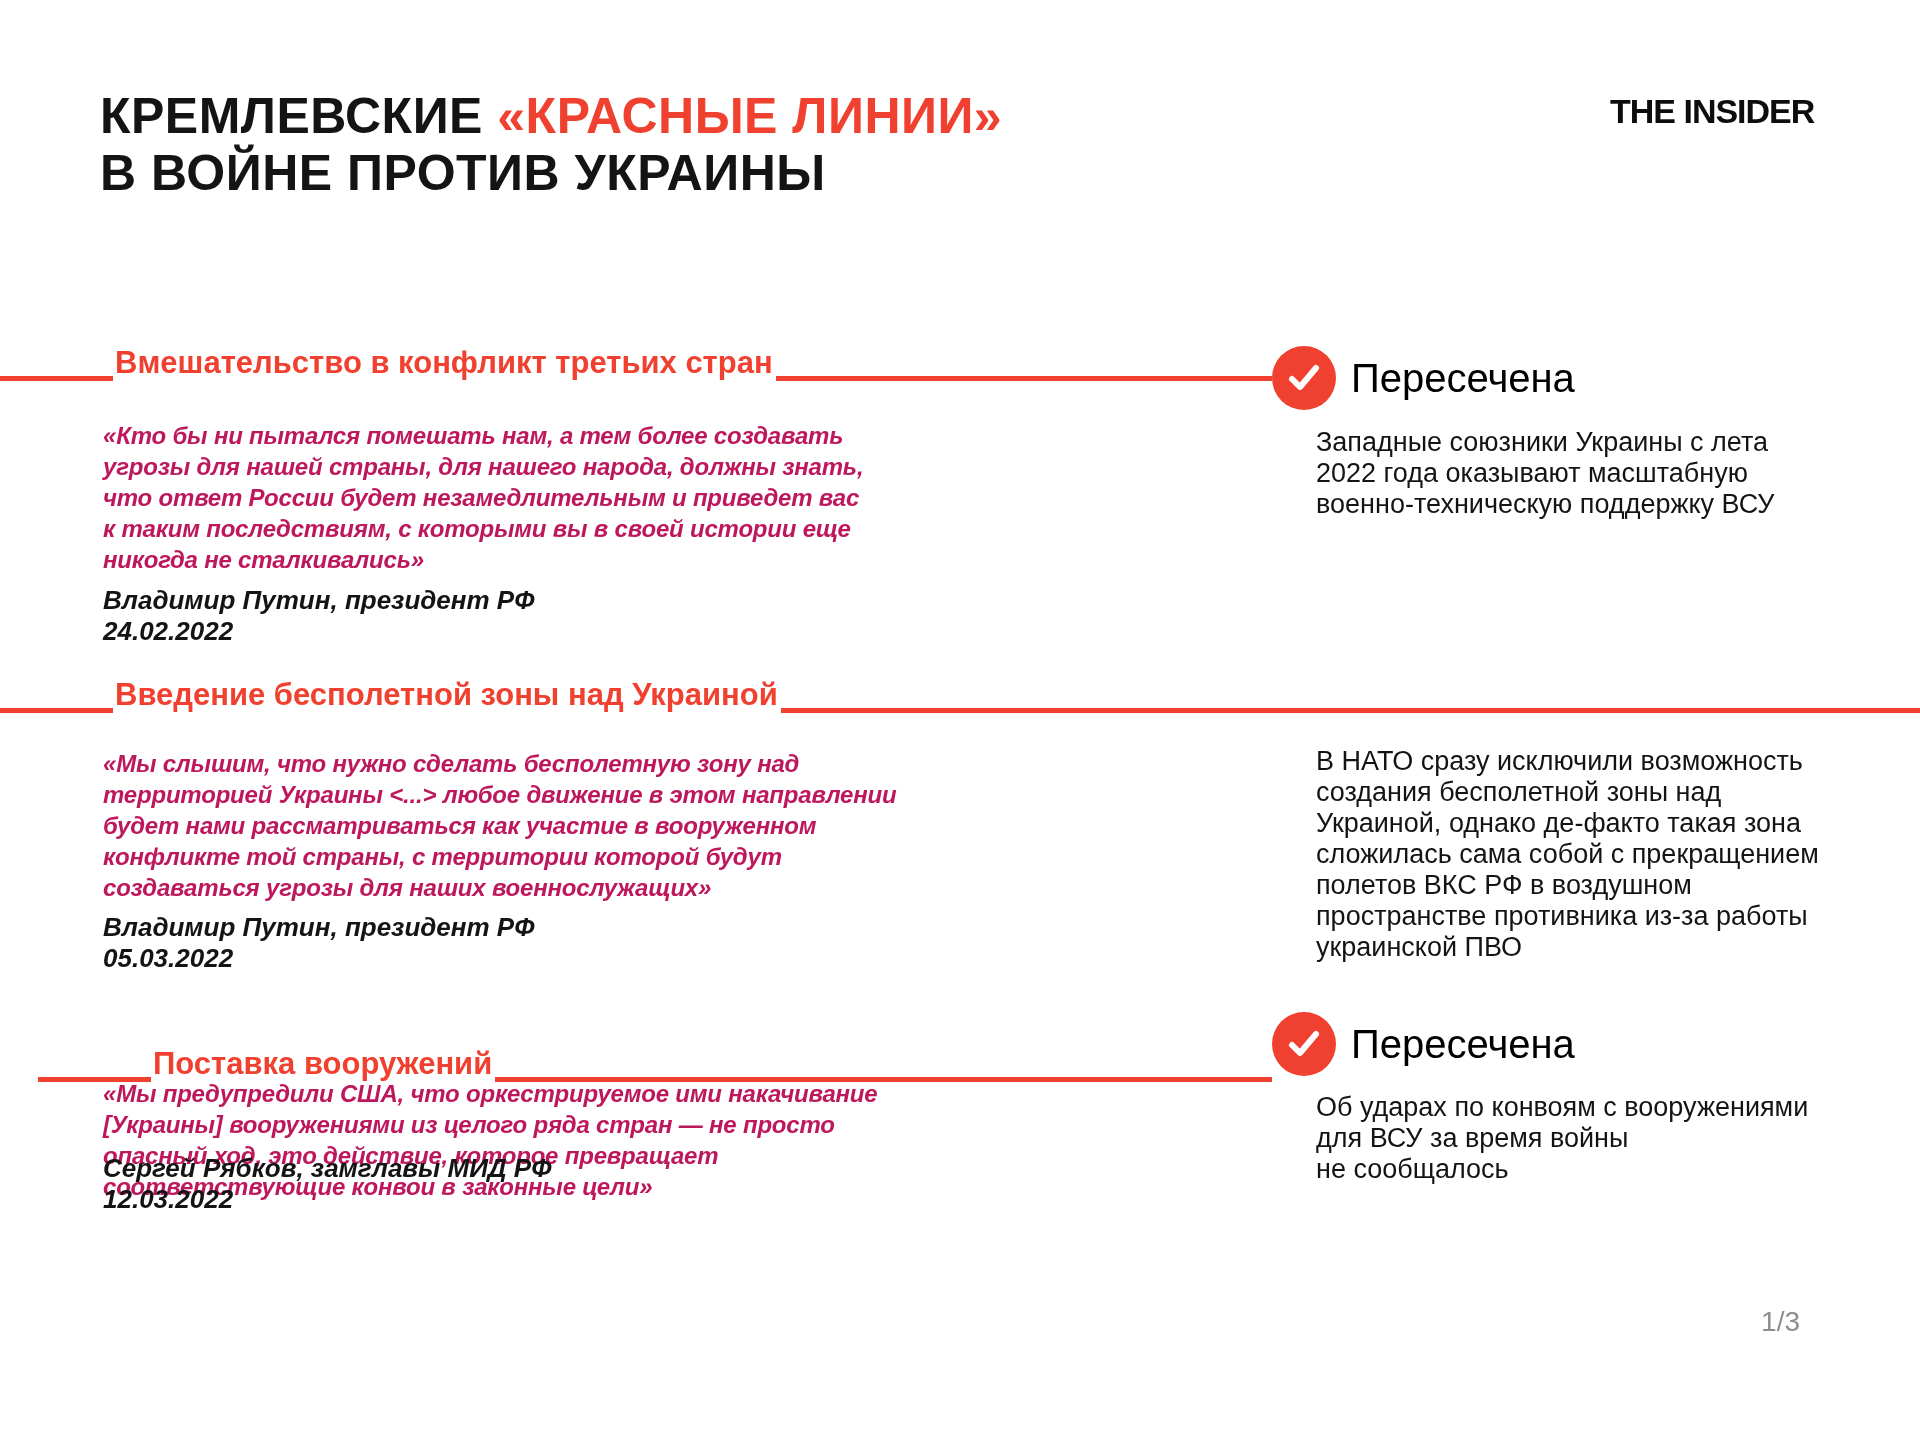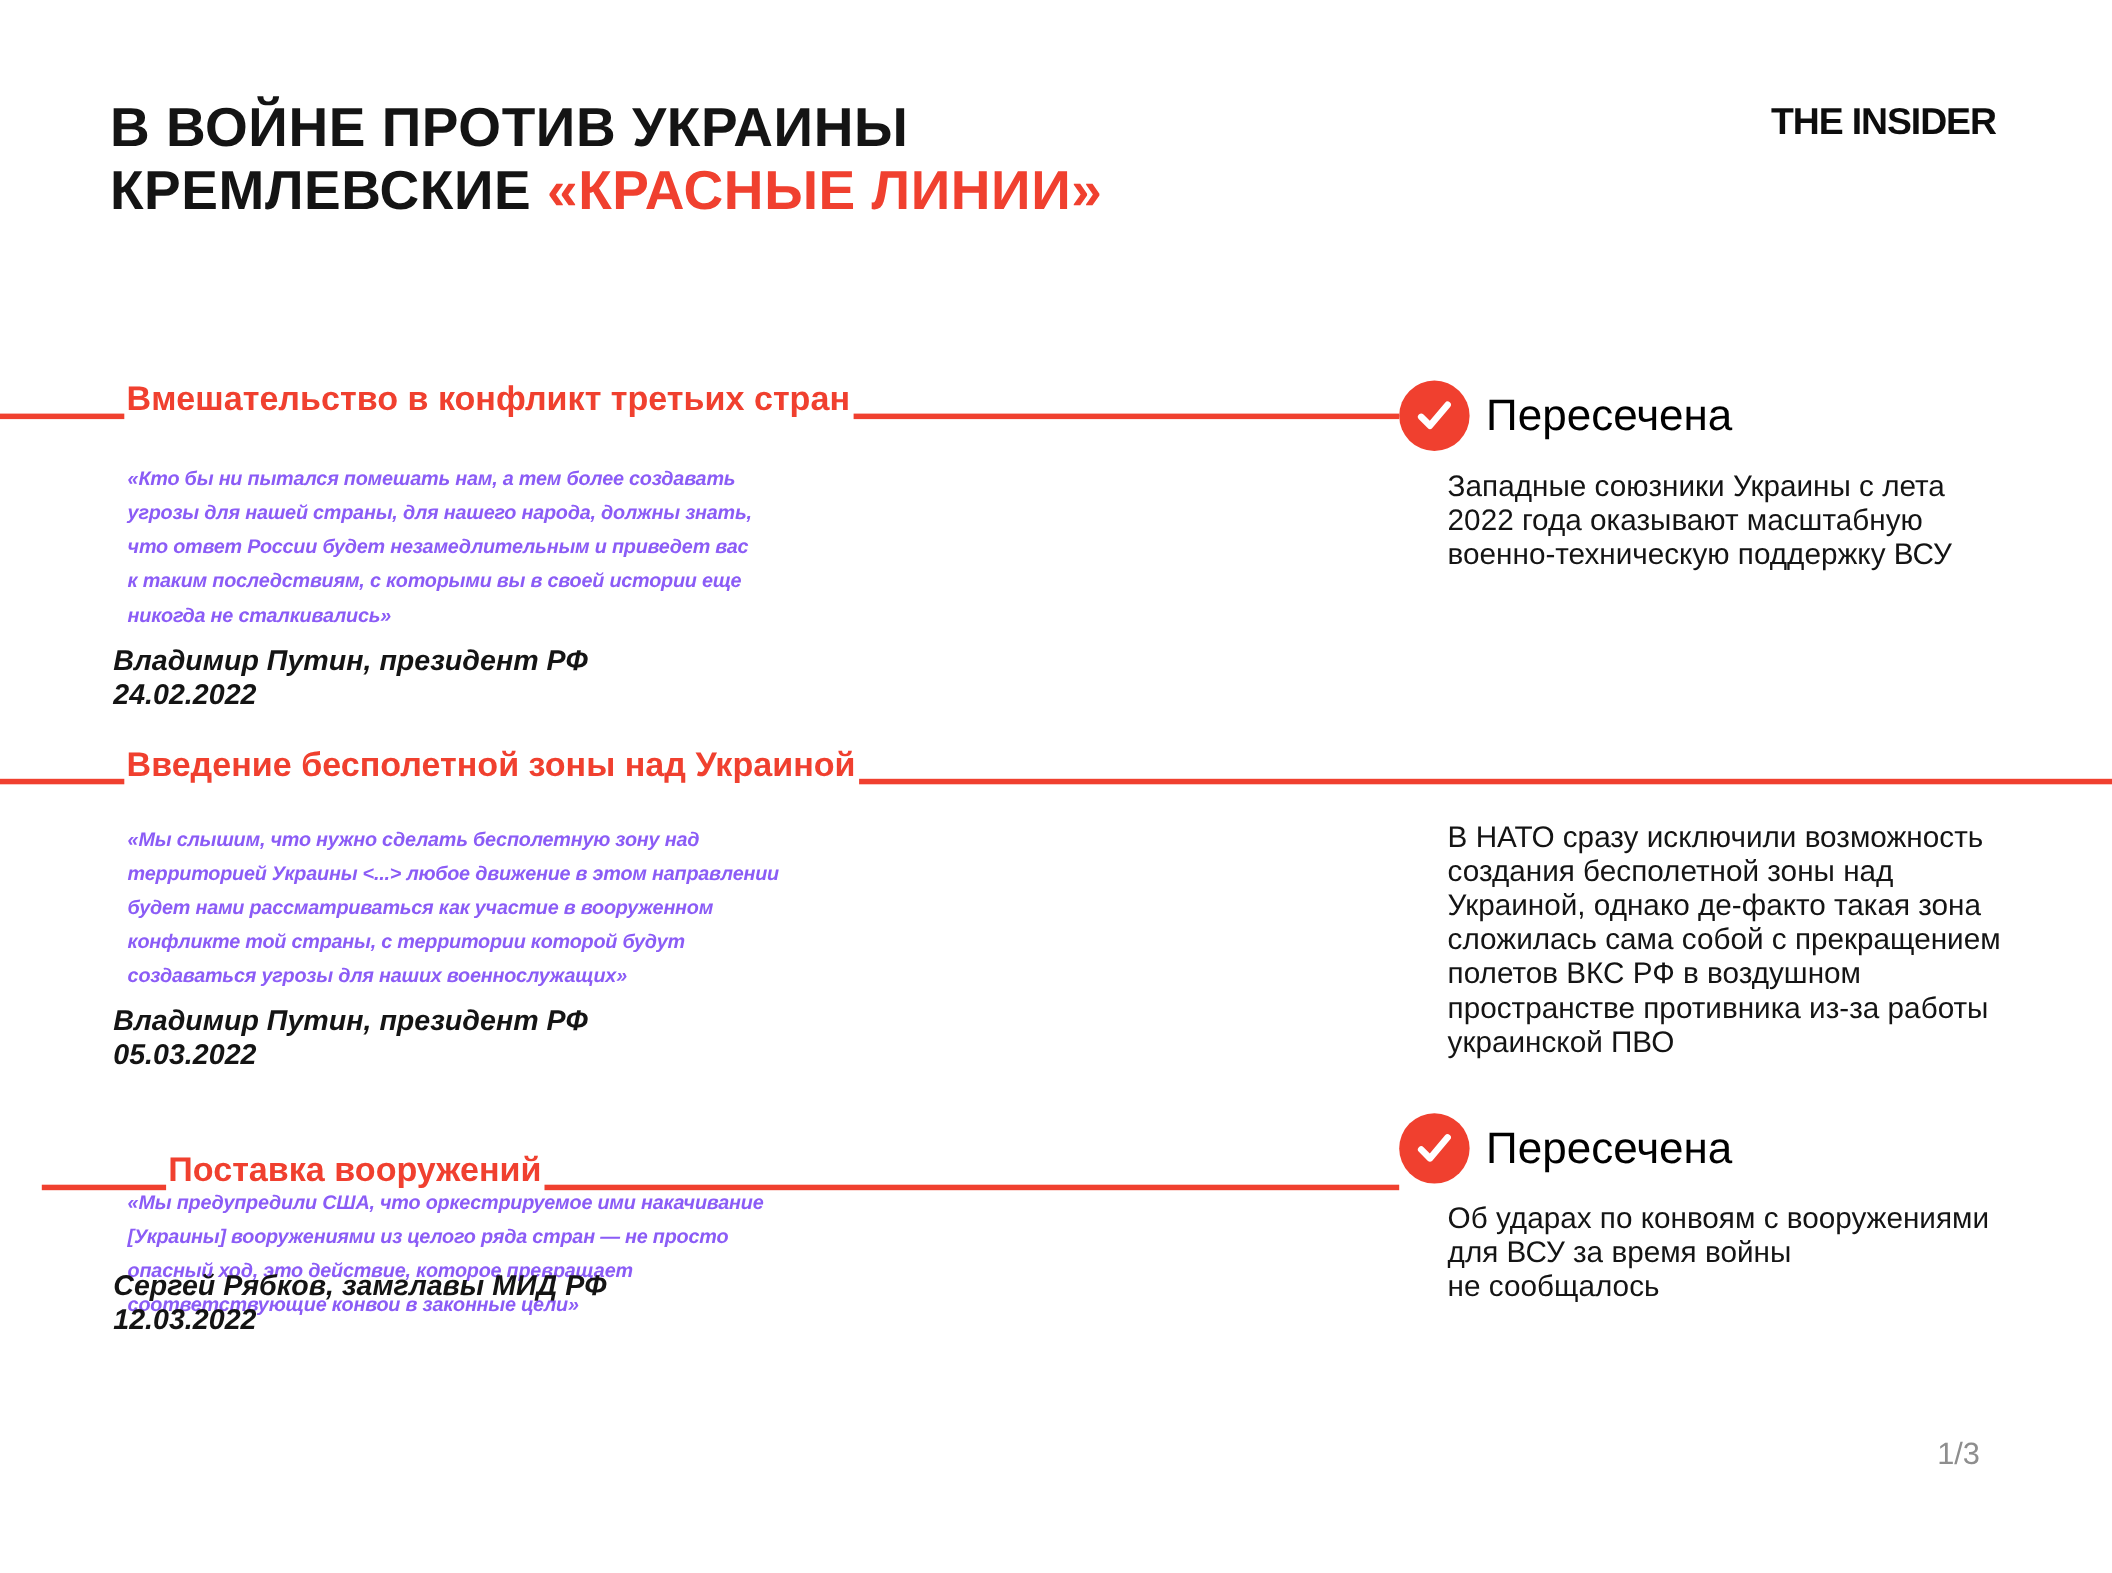--- a/index.html
+++ b/index.html
@@ -85,29 +85,29 @@
   }
   .badge-label {
     font-size: 40px;
     color: #000000;
     white-space: nowrap;
   }
 
   
   .quote {
     position: absolute;
-    left: 116px;
+    left: 103px;
     width: 880px;
-    font-size: 18px;
+    font-size: 24px;
     line-height: 31px;
     font-weight: bold;
     font-style: italic;
     letter-spacing: -0.2px;
     white-space: pre-line;
-    color: #8b5cf6;
+    color: #be185d;
   }
   .attribution {
     position: absolute;
     left: 103px;
     width: 862px;
     text-align: left;
     font-size: 26px;
     line-height: 31px;
     font-weight: bold;
     font-style: italic;
@@ -134,22 +134,22 @@
     font-size: 28px;
     color: #8e8e8e;
   }
 </style>
 </head>
 <body>
 
 <div class="page">
 
   <div class="title">
+    <div><span>КРЕМЛЕВСКИЕ </span><span class="accent">«КРАСНЫЕ ЛИНИИ»</span></div>
     <div>В ВОЙНЕ ПРОТИВ УКРАИНЫ</div>
-    <div><span>КРЕМЛЕВСКИЕ </span><span class="accent">«КРАСНЫЕ ЛИНИИ»</span></div>
   </div>
   <div class="logo">THE INSIDER</div>
 
   <div class="section-head" style="top:340px; width:1272px;">
     <div class="rule rule-left"></div>
     <div class="head-label">Вмешательство в конфликт третьих стран</div>
     <div class="rule rule-mid"></div>
   </div>
   <div class="badge" style="top:346px;">
     <div class="badge-circle">

